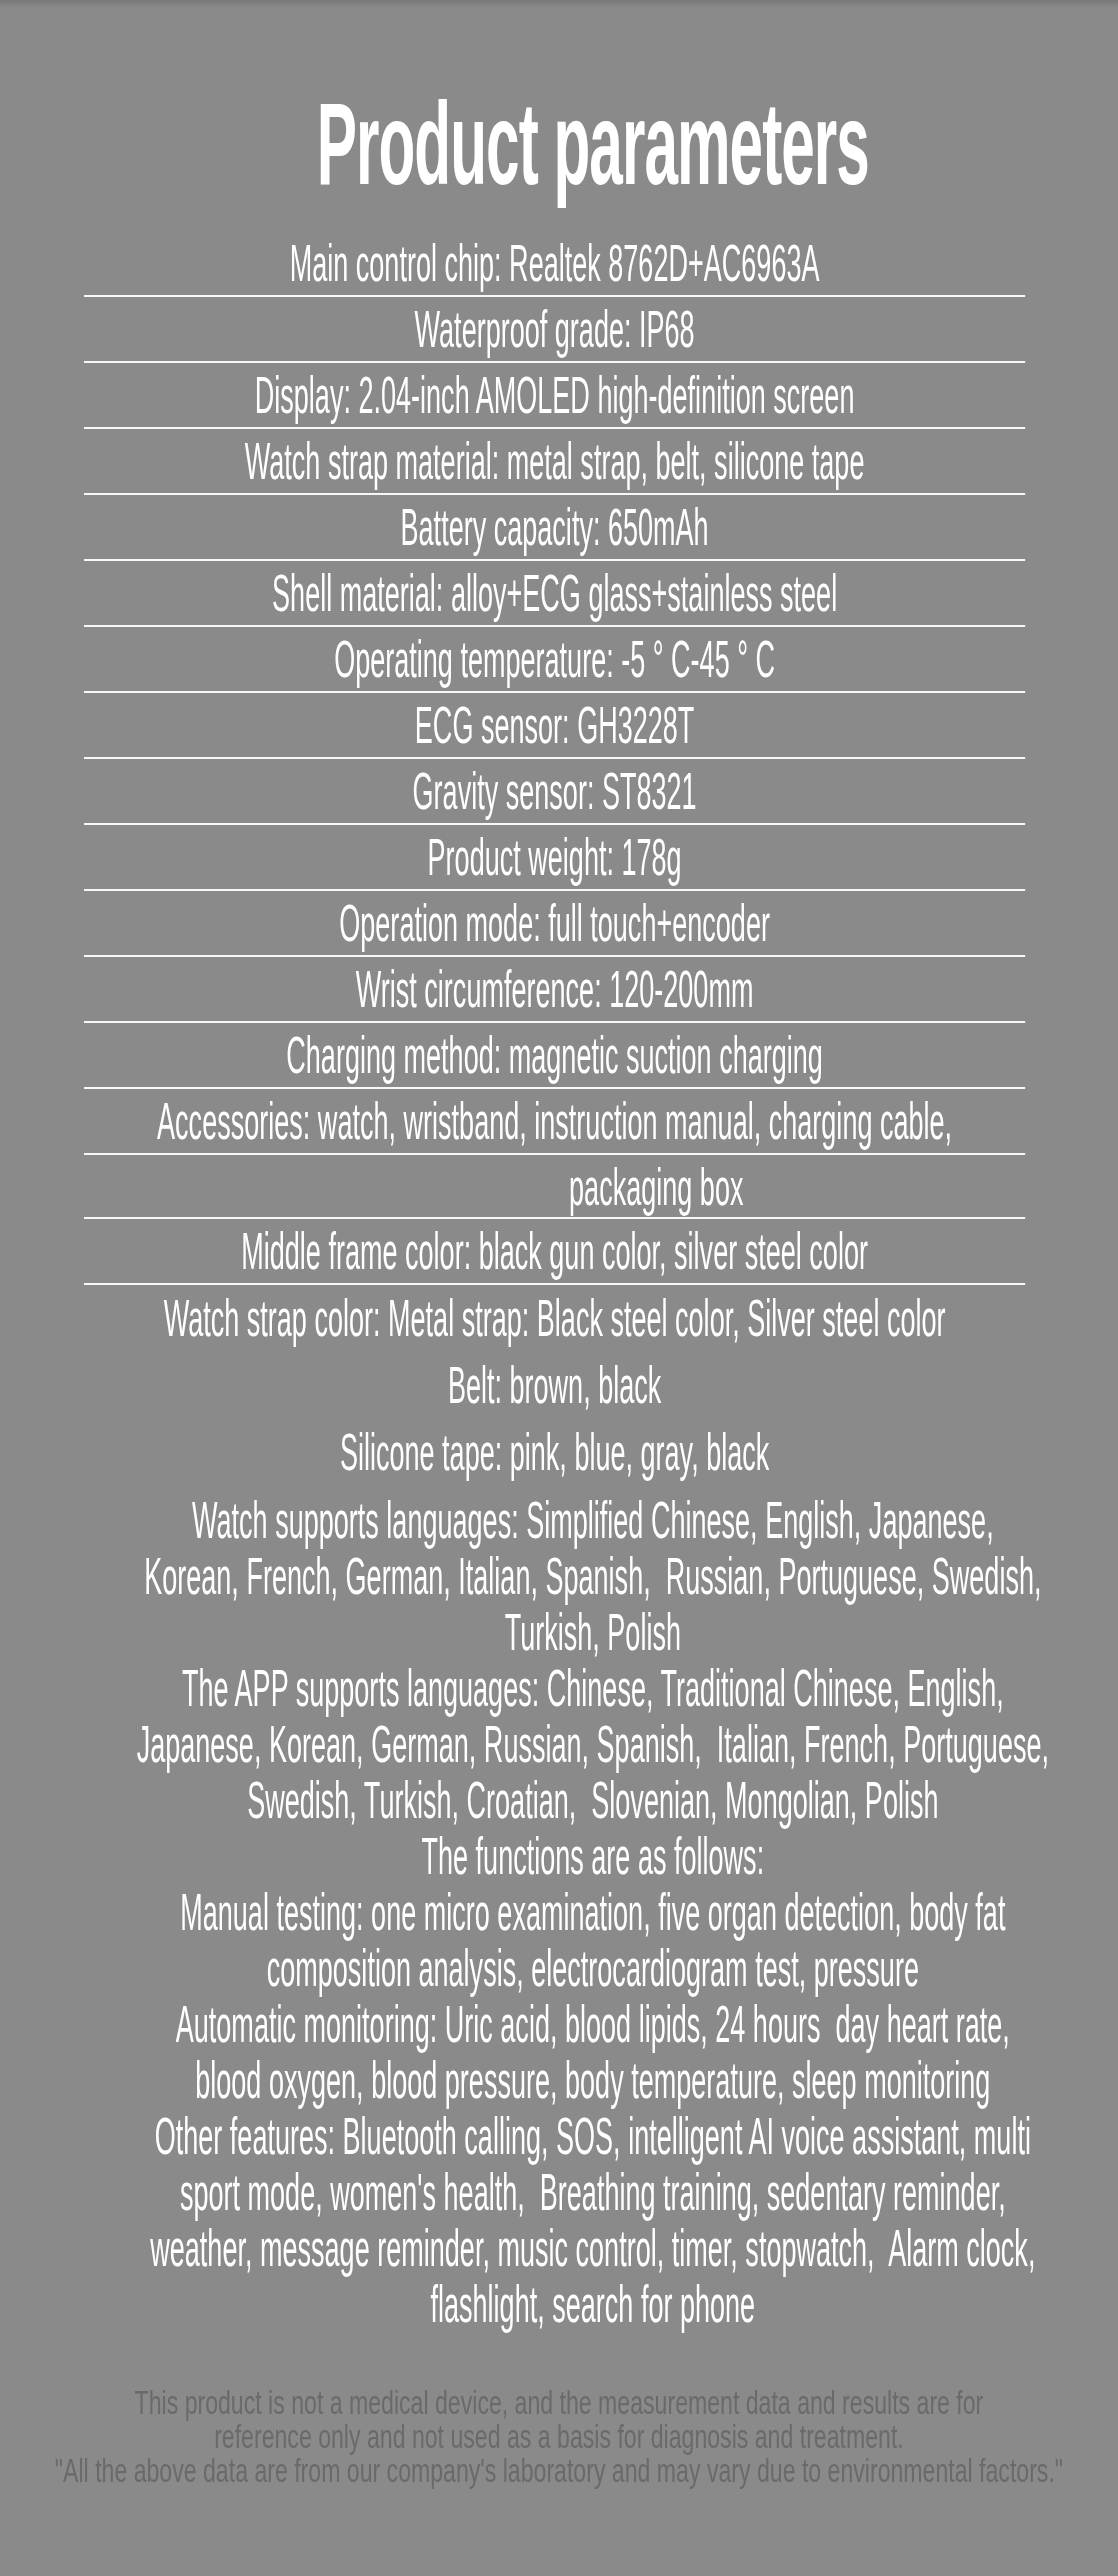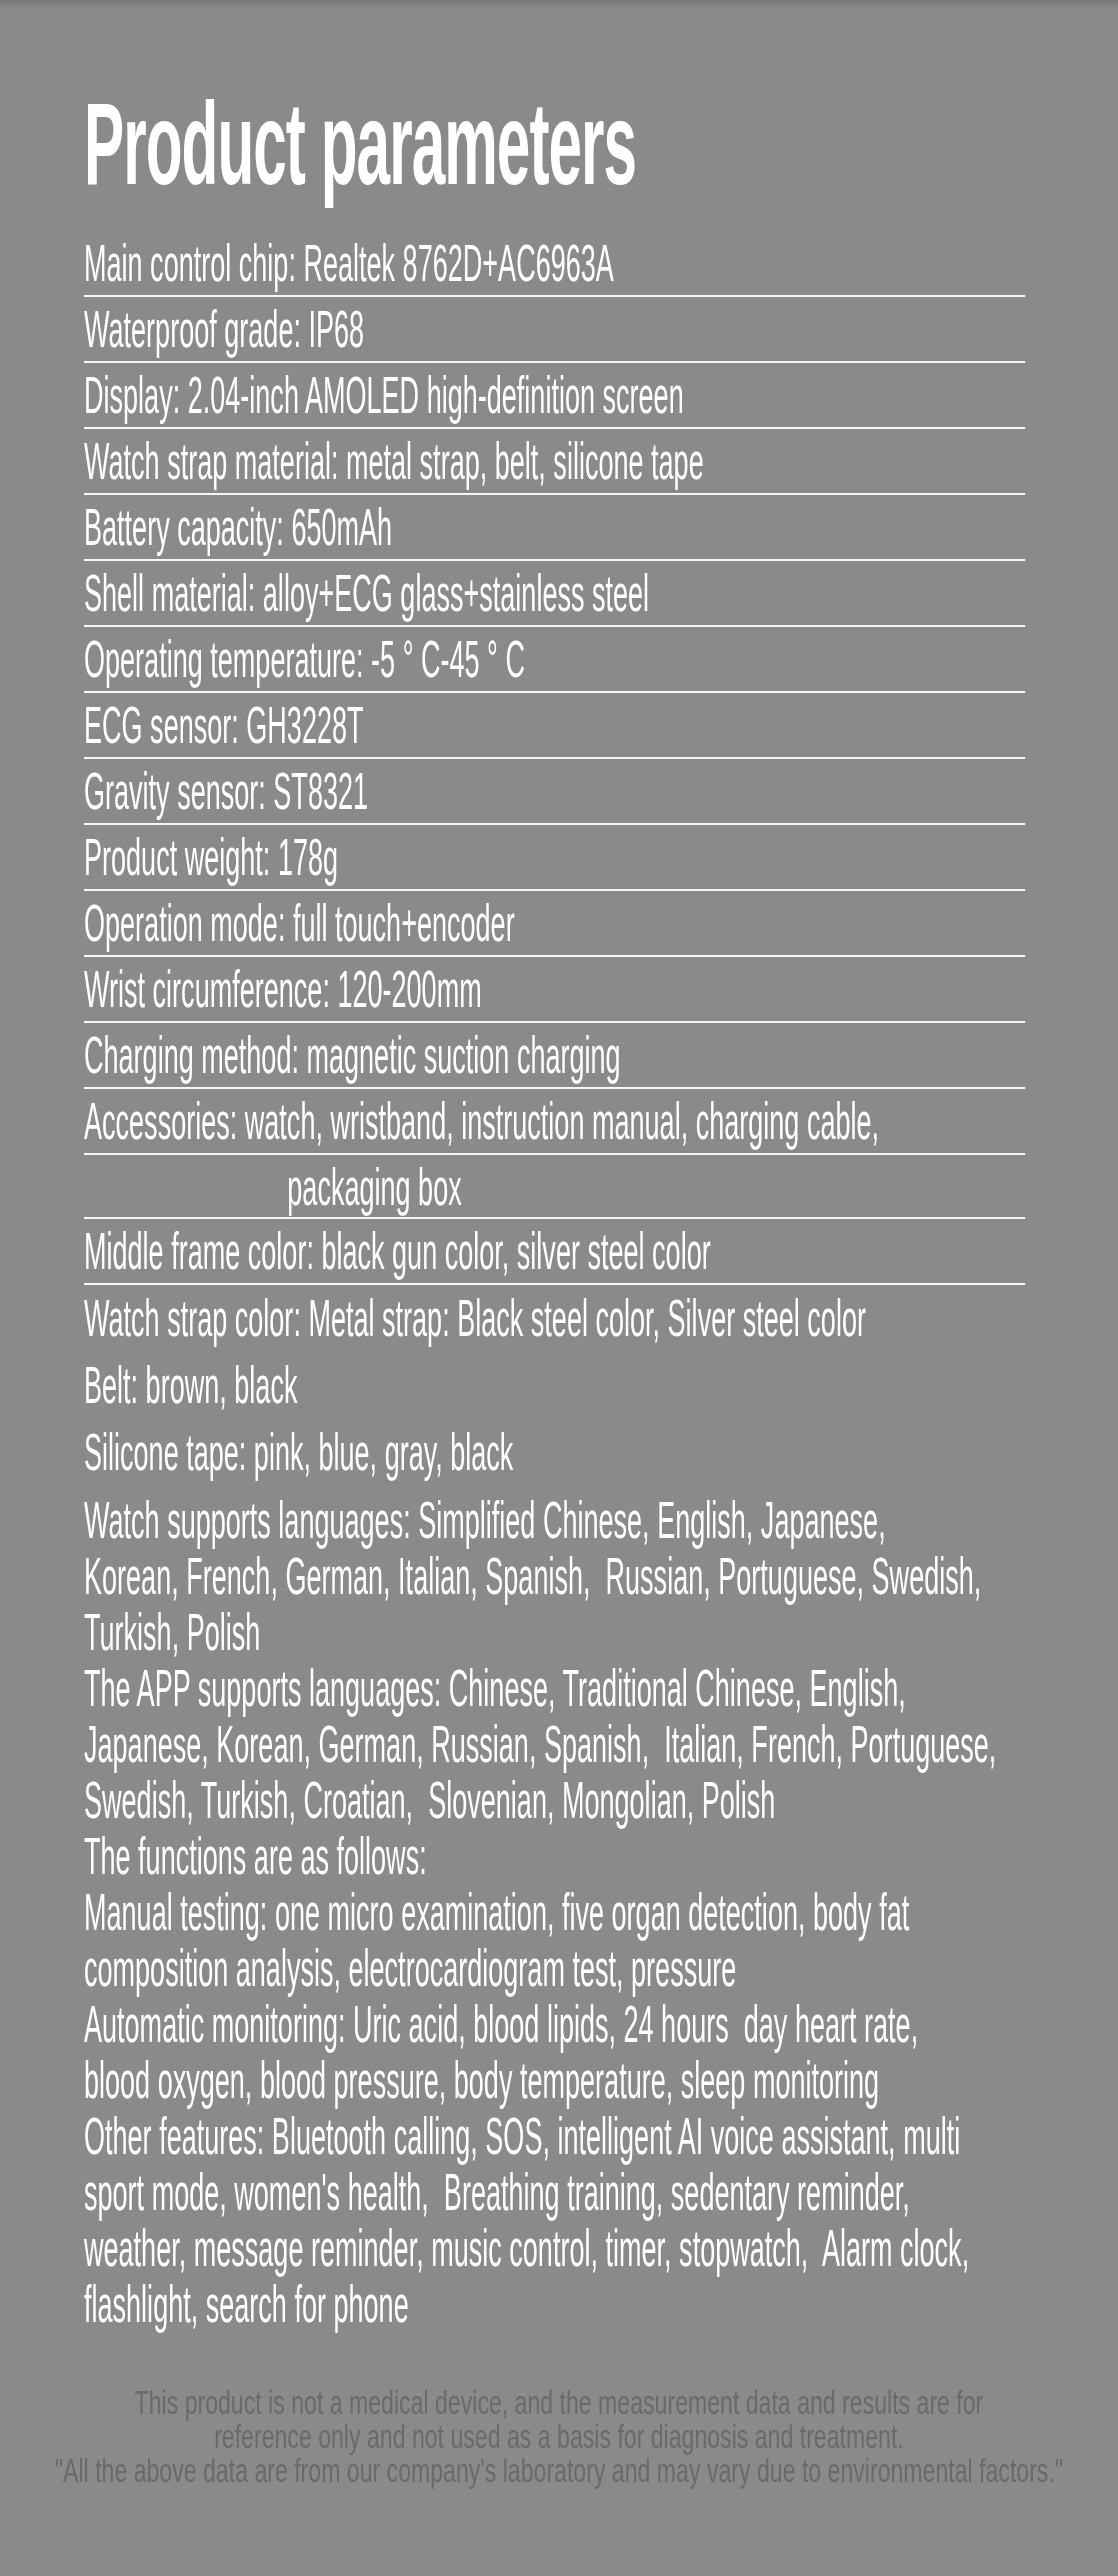--- a/index.html
+++ b/index.html
@@ -7,20 +7,21 @@
     padding: 0;
     background: #8a8a8a;
   }
   #canvas {
     position: relative;
     width: 1118px;
     height: 2576px;
     background: #8a8a8a;
     overflow: hidden;
     font-family: "Liberation Sans", "DejaVu Sans", sans-serif;
+    text-align: center;
   }
   #top-shade {
     position: absolute;
     top: 0; left: 0;
     width: 100%; height: 9.3px;
     background: linear-gradient(180deg, #787878 0%, #848484 55%, #8a8a8a 100%);
   }
   
   #content {
     position: absolute;

